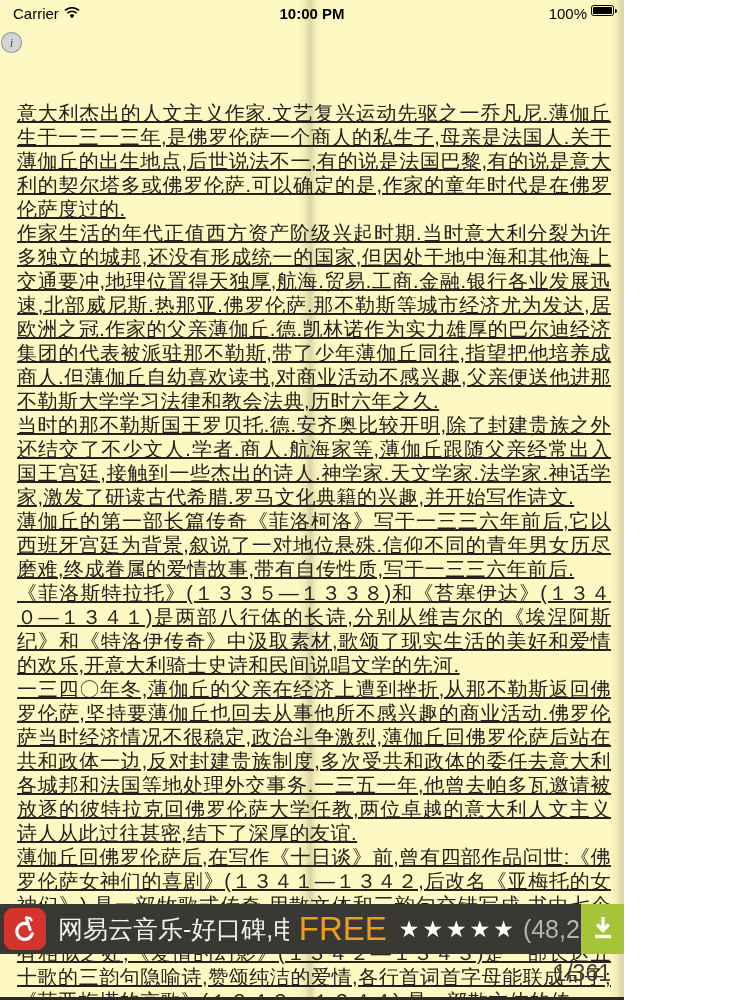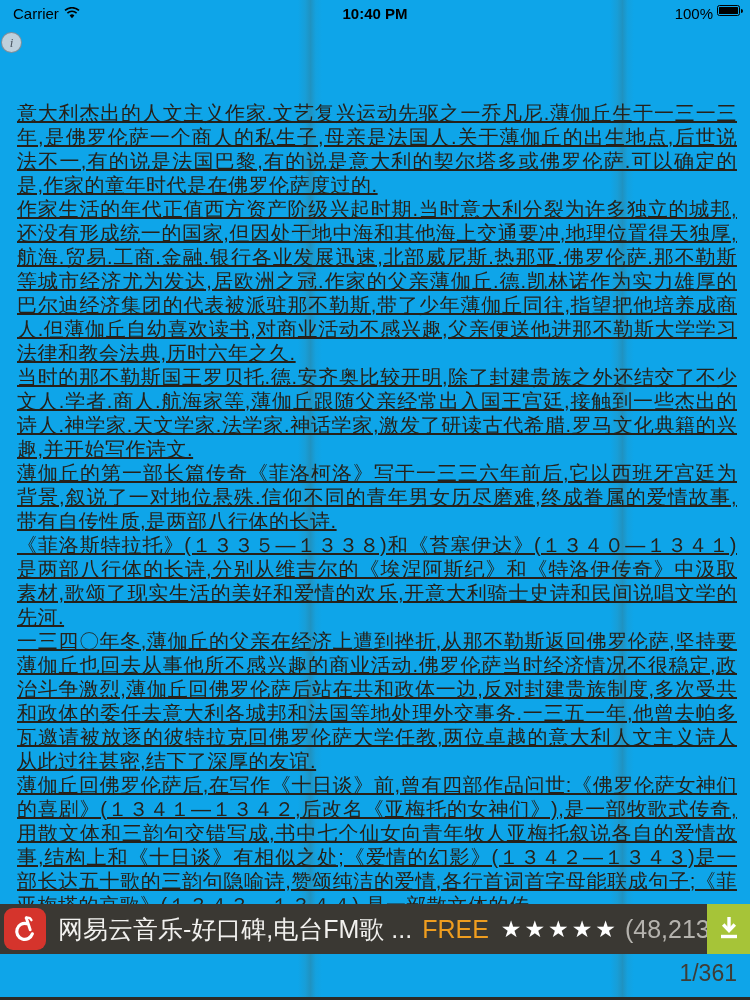--- a/index.html
+++ b/index.html
@@ -1,18 +1,18 @@
 <!DOCTYPE html>
 <html><head>
 <meta charset="utf-8">
 <style>
   html,body{margin:0;padding:0;}
   .screen{
-    position:relative;width:750px;height:1000px;overflow:hidden;
-    background:#0ea5e9;
+    position:relative;width:624px;height:1000px;overflow:hidden;
+    background:#fef9c3;
     font-family:"Liberation Sans","DejaVu Sans",sans-serif;
   }
   
   .crease{
     position:absolute;top:0;bottom:0;width:24px;z-index:1;pointer-events:none;
     background:linear-gradient(90deg,
       rgba(110,96,64,0) 0%,
       rgba(110,96,64,0.10) 30%,
       rgba(92,80,52,0.22) 52%,
       rgba(110,96,64,0.06) 74%,
@@ -54,21 +54,21 @@
   }
   .ad-app-icon{
     width:42px;height:42px;margin-left:4px;border-radius:9px;
     background:#d5342c;flex:0 0 auto;
     display:flex;align-items:center;justify-content:center;
   }
   .ad-title{
     color:#f2f1ef;font-size:25px;margin-left:12px;white-space:nowrap;
     overflow:hidden;flex:0 1 auto;text-align:center;
   }
-  .ad-price{color:#ef9d1f;font-size:25px;margin-left:10px;white-space:nowrap;}
+  .ad-price{color:#ef9d1f;font-size:33px;margin-left:10px;white-space:nowrap;}
   .ad-stars{color:#fff;font-size:23px;margin-left:12px;letter-spacing:3px;white-space:nowrap;}
   .ad-rating-count{color:#b5b3ae;font-size:25px;margin-left:6px;margin-right:8px;white-space:nowrap;}
   .ad-download{
     position:absolute;right:0;top:0;width:43px;height:50px;border:none;padding:0;
     background:#a6c438;display:flex;align-items:center;justify-content:center;cursor:pointer;
   }
   .ad-info{
     position:absolute;left:1px;top:32px;width:21px;height:21px;border-radius:50%;
     background:rgba(205,212,218,0.92);border:1px solid rgba(90,100,110,0.6);
     color:#4a5560;font-size:13px;font-family:"Liberation Serif","DejaVu Serif",serif;
@@ -97,32 +97,32 @@
     <div class="sb-left">
       <span>Carrier</span>
       <span class="wifi-icon">
         <svg width="16" height="12" viewBox="0 0 16 12">
           <path d="M8 11.2 L5.6 8.4 a3.6 3.6 0 0 1 4.8 0 Z" fill="#000"></path>
           <path d="M3.4 6.1 a6.8 6.8 0 0 1 9.2 0" fill="none" stroke="#000" stroke-width="1.6"></path>
           <path d="M1 3.4 a10.4 10.4 0 0 1 14 0" fill="none" stroke="#000" stroke-width="1.6"></path>
         </svg>
       </span>
     </div>
-    <div class="sb-center">10:40 PM</div>
+    <div class="sb-center">10:00 PM</div>
     <div class="sb-right">
       <span>100%</span>
       <span class="battery"></span>
     </div>
   </div>
 
   <div class="reader-page">
     <p>意大利杰出的人文主义作家.文艺复兴运动先驱之一乔凡尼.薄伽丘生于一三一三年,是佛罗伦萨一个商人的私生子,母亲是法国人.关于薄伽丘的出生地点,后世说法不一,有的说是法国巴黎,有的说是意大利的契尔塔多或佛罗伦萨.可以确定的是,作家的童年时代是在佛罗伦萨度过的.</p>
     <p>作家生活的年代正值西方资产阶级兴起时期.当时意大利分裂为许多独立的城邦,还没有形成统一的国家,但因处于地中海和其他海上交通要冲,地理位置得天独厚,航海.贸易.工商.金融.银行各业发展迅速,北部威尼斯.热那亚.佛罗伦萨.那不勒斯等城市经济尤为发达,居欧洲之冠.作家的父亲薄伽丘.德.凯林诺作为实力雄厚的巴尔迪经济集团的代表被派驻那不勒斯,带了少年薄伽丘同往,指望把他培养成商人.但薄伽丘自幼喜欢读书,对商业活动不感兴趣,父亲便送他进那不勒斯大学学习法律和教会法典,历时六年之久.</p>
     <p>当时的那不勒斯国王罗贝托.德.安齐奥比较开明,除了封建贵族之外还结交了不少文人.学者.商人.航海家等,薄伽丘跟随父亲经常出入国王宫廷,接触到一些杰出的诗人.神学家.天文学家.法学家.神话学家,激发了研读古代希腊.罗马文化典籍的兴趣,并开始写作诗文.</p>
-    <p>薄伽丘的第一部长篇传奇《菲洛柯洛》写于一三三六年前后,它以西班牙宫廷为背景,叙说了一对地位悬殊.信仰不同的青年男女历尽磨难,终成眷属的爱情故事,带有自传性质,是两部八行体的长诗.</p>
+    <p>薄伽丘的第一部长篇传奇《菲洛柯洛》写于一三三六年前后,它以西班牙宫廷为背景,叙说了一对地位悬殊.信仰不同的青年男女历尽磨难,终成眷属的爱情故事,带有自传性质,写于一三三六年前后.</p>
     <p>《菲洛斯特拉托》(１３３５—１３３８)和《苔塞伊达》(１３４０—１３４１)是两部八行体的长诗,分别从维吉尔的《埃涅阿斯纪》和《特洛伊传奇》中汲取素材,歌颂了现实生活的美好和爱情的欢乐,开意大利骑士史诗和民间说唱文学的先河.</p>
     <p>一三四〇年冬,薄伽丘的父亲在经济上遭到挫折,从那不勒斯返回佛罗伦萨,坚持要薄伽丘也回去从事他所不感兴趣的商业活动.佛罗伦萨当时经济情况不很稳定,政治斗争激烈,薄伽丘回佛罗伦萨后站在共和政体一边,反对封建贵族制度,多次受共和政体的委任去意大利各城邦和法国等地处理外交事务.一三五一年,他曾去帕多瓦邀请被放逐的彼特拉克回佛罗伦萨大学任教,两位卓越的意大利人文主义诗人从此过往甚密,结下了深厚的友谊.</p>
     <p>薄伽丘回佛罗伦萨后,在写作《十日谈》前,曾有四部作品问世:《佛罗伦萨女神们的喜剧》(１３４１—１３４２,后改名《亚梅托的女神们》),是一部牧歌式传奇,用散文体和三韵句交错写成,书中七个仙女向青年牧人亚梅托叙说各自的爱情故事,结构上和《十日谈》有相似之处;《爱情的幻影》(１３４２—１３４３)是一部长达五十歌的三韵句隐喻诗,赞颂纯洁的爱情,各行首词首字母能联成句子;《菲亚梅塔的哀歌》(１３４３—１３４４),是一部散文体的传</p>
   </div>
 
   <div class="ad-banner">
     <div class="ad-app-icon">
       <svg width="32" height="32" viewBox="0 0 40 40">
         <g transform="rotate(18 20 22)">
           <circle cx="20" cy="23" r="10" fill="none" stroke="#fff" stroke-width="4" stroke-dasharray="46 17" stroke-linecap="round"></circle>

